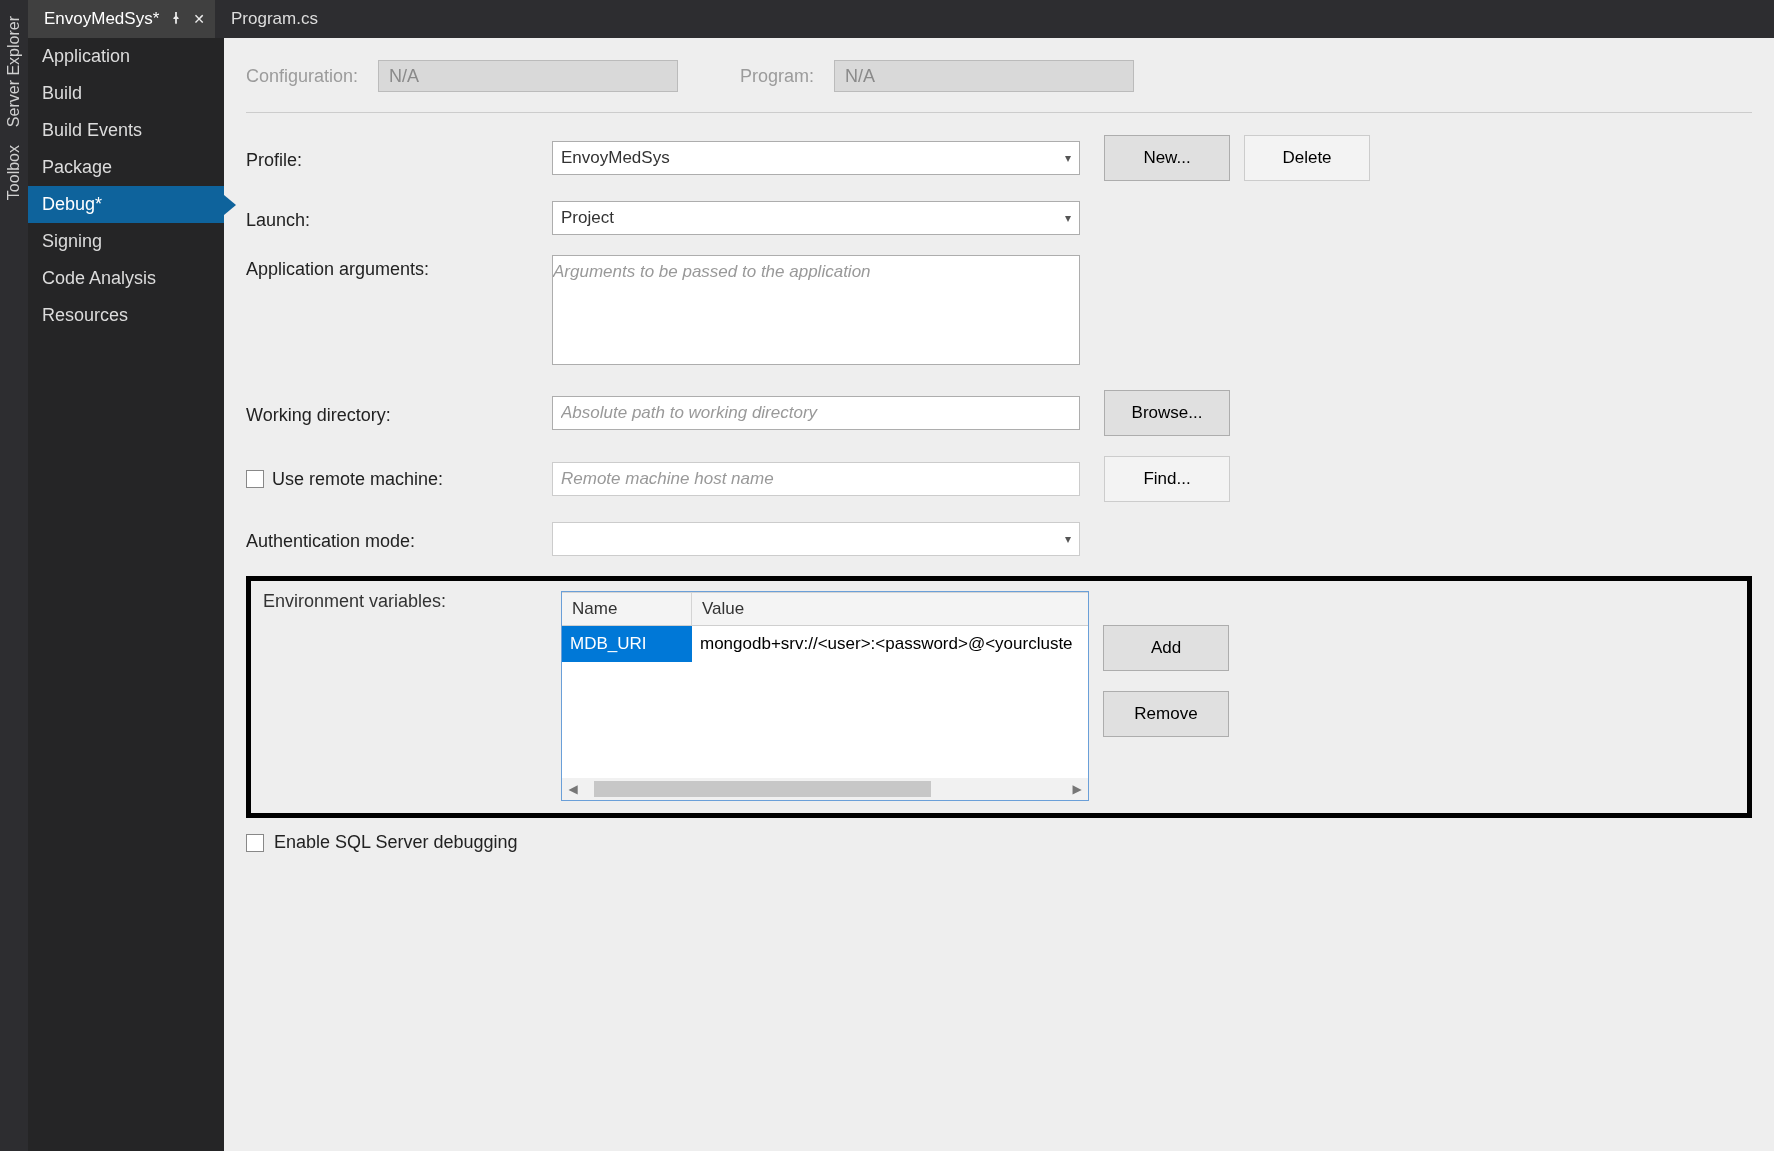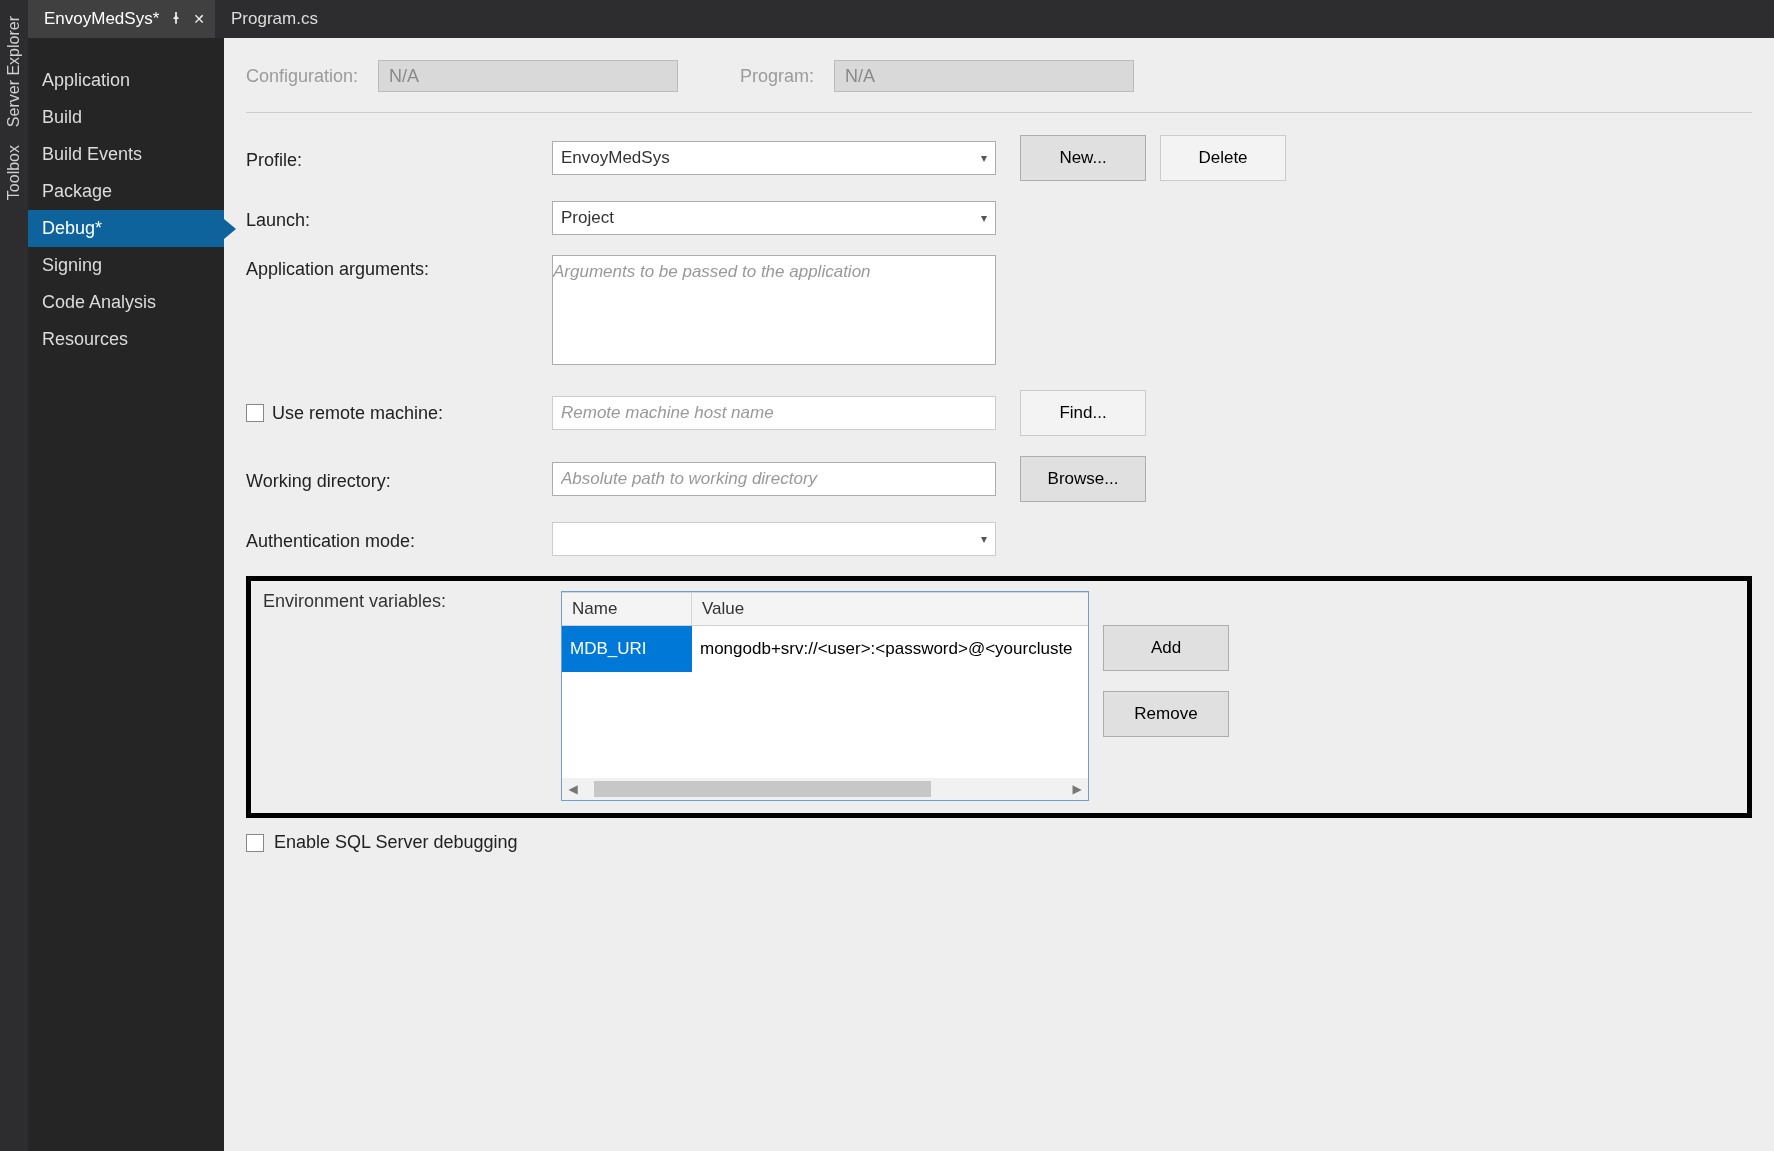--- a/index.html
+++ b/index.html
@@ -42,21 +42,21 @@
     .doc-tab.inactive { color: #ddd; }
     .tab-icon { font-size: 14px; opacity: 0.9; }
     .pin-icon svg { width:14px; height:14px; fill:#fff; }
     .close-icon { font-size: 14px; }
 
     .editor-row { flex: 1; display: flex; background:#1e1e1e; }
 
     .sidebar {
       width: 196px;
       background: #252526;
-      padding-top: 24px;
+      padding-top: 0;
     }
     .sidebar-item {
       color: #dcdcdc;
       font-size: 18px;
       padding: 8px 14px;
       cursor: pointer;
       position: relative;
     }
     .sidebar-item.selected {
       background: #0e639c;
@@ -90,21 +90,21 @@
       background:#d9d9d9; border:1px solid #bbb;
       color:#8a8a8a; padding:4px 10px; width:300px; height:32px;
       display:inline-flex; align-items:center; justify-content:space-between;
     }
     .disabled-select .caret { color:transparent; }
 
     .form-row { display:flex; align-items:flex-start; margin-bottom:20px; gap:10px; }
     .form-row.align-center{align-items:center;}
     .form-label { width:296px; flex-shrink:0; padding-top:4px; color:#222;}
     .form-label.checkbox-row{ display:flex; align-items:center; gap:8px; padding-top:0;}
-    .field-col { width:444px; }
+    .field-col { width:528px; }
     .btn-col { display:flex; gap:14px; margin-left:14px;}
     .btn {
       background:#e0e0e0; border:1px solid #adadad;
       height:46px; min-width:126px;
       font-size:17px; cursor:pointer;
       display:inline-flex; align-items:center; justify-content:center;
     }
     .btn.light { background:#f3f3f3; border:1px solid #ccc; }
     select, .combo {
       width:100%; height:34px; border:1px solid #adadad; background:#fff;
@@ -131,21 +131,21 @@
     .env-label-col{ width:284px; }
     .env-table-col{ width:528px; }
     .env-btn-col{ display:flex; flex-direction:column; gap:20px; }
     .env-table { border:1px solid #6a9fd8; background:#fff; width:100%; height:210px; display:flex; flex-direction:column;}
     .env-head { display:flex; background:#f4f4f4; border-bottom:1px solid #cfcfcf;}
     .env-head .hc { padding:6px 10px; font-size:17px; }
     .hc.name{ width:130px; border-right:1px solid #d4d4d4; border-top:1px solid #d4d4d4;}
     .hc.value{ flex:1; border-top:1px solid #d4d4d4;}
     .env-body { flex:1; overflow:hidden; position:relative;}
     .env-row { display:flex; }
-    .env-row .cell { padding:0 8px; font-size:17px; height:46px; display:flex; align-items:center;}
+    .env-row .cell { padding:0 8px; font-size:17px; height:36px; display:flex; align-items:center;}
     .cell.name{ width:130px; background:#0078d7; color:#fff;}
     .cell.value{ flex:1; color:#222; overflow:hidden; white-space:nowrap;}
     .cell.value input{ border:none; width:100%; height:100%; font-size:17px; outline:none; padding:0;}
     .env-scroll { height:22px; background:#f1f1f1; display:flex; align-items:center;}
     .env-scroll .arrow{ width:22px; height:22px; display:flex; align-items:center; justify-content:center; color:#777; font-size:12px;}
     .env-scroll .track{ flex:1; position:relative; height:100%;}
     .env-scroll .thumb{ position:absolute; left:2%; width:70%; top:3px; bottom:3px; background:#c7c7c7;}
 
     .final-checks .check-line{ display:flex; align-items:center; gap:10px; margin-top:12px; font-size:18px; color:#222; }
   </style>
@@ -226,39 +226,39 @@
       </div>
 
       <div class="form-row">
         <div class="form-label">Application arguments:</div>
         <div class="field-col">
           <textarea class="app-args" placeholder="Arguments to be passed to the application" style=""></textarea>
         </div>
       </div>
 
       <div class="form-row align-center">
+        <div class="form-label">Working directory:</div>
+        <div class="field-col">
+          <input class="text-field" placeholder="Absolute path to working directory" style="">
+        </div>
+        <div class="btn-col">
+          <button class="btn">Browse...</button>
+        </div>
+      </div>
+
+      <div class="form-row align-center">
         <div class="form-label checkbox-row">
           <span class="checkbox"></span>
           <span>Use remote machine:</span>
         </div>
         <div class="field-col">
           <input class="text-field disabled" disabled="" placeholder="Remote machine host name" style="">
         </div>
         <div class="btn-col">
           <button class="btn light">Find...</button>
-        </div>
-      </div>
-
-      <div class="form-row align-center">
-        <div class="form-label">Working directory:</div>
-        <div class="field-col">
-          <input class="text-field" placeholder="Absolute path to working directory" style="">
-        </div>
-        <div class="btn-col">
-          <button class="btn">Browse...</button>
         </div>
       </div>
 
       <div class="form-row align-center">
         <div class="form-label">Authentication mode:</div>
         <div class="field-col">
           <div class="combo disabled">
             <span></span>
             <span class="caret">▾</span>
           </div>

